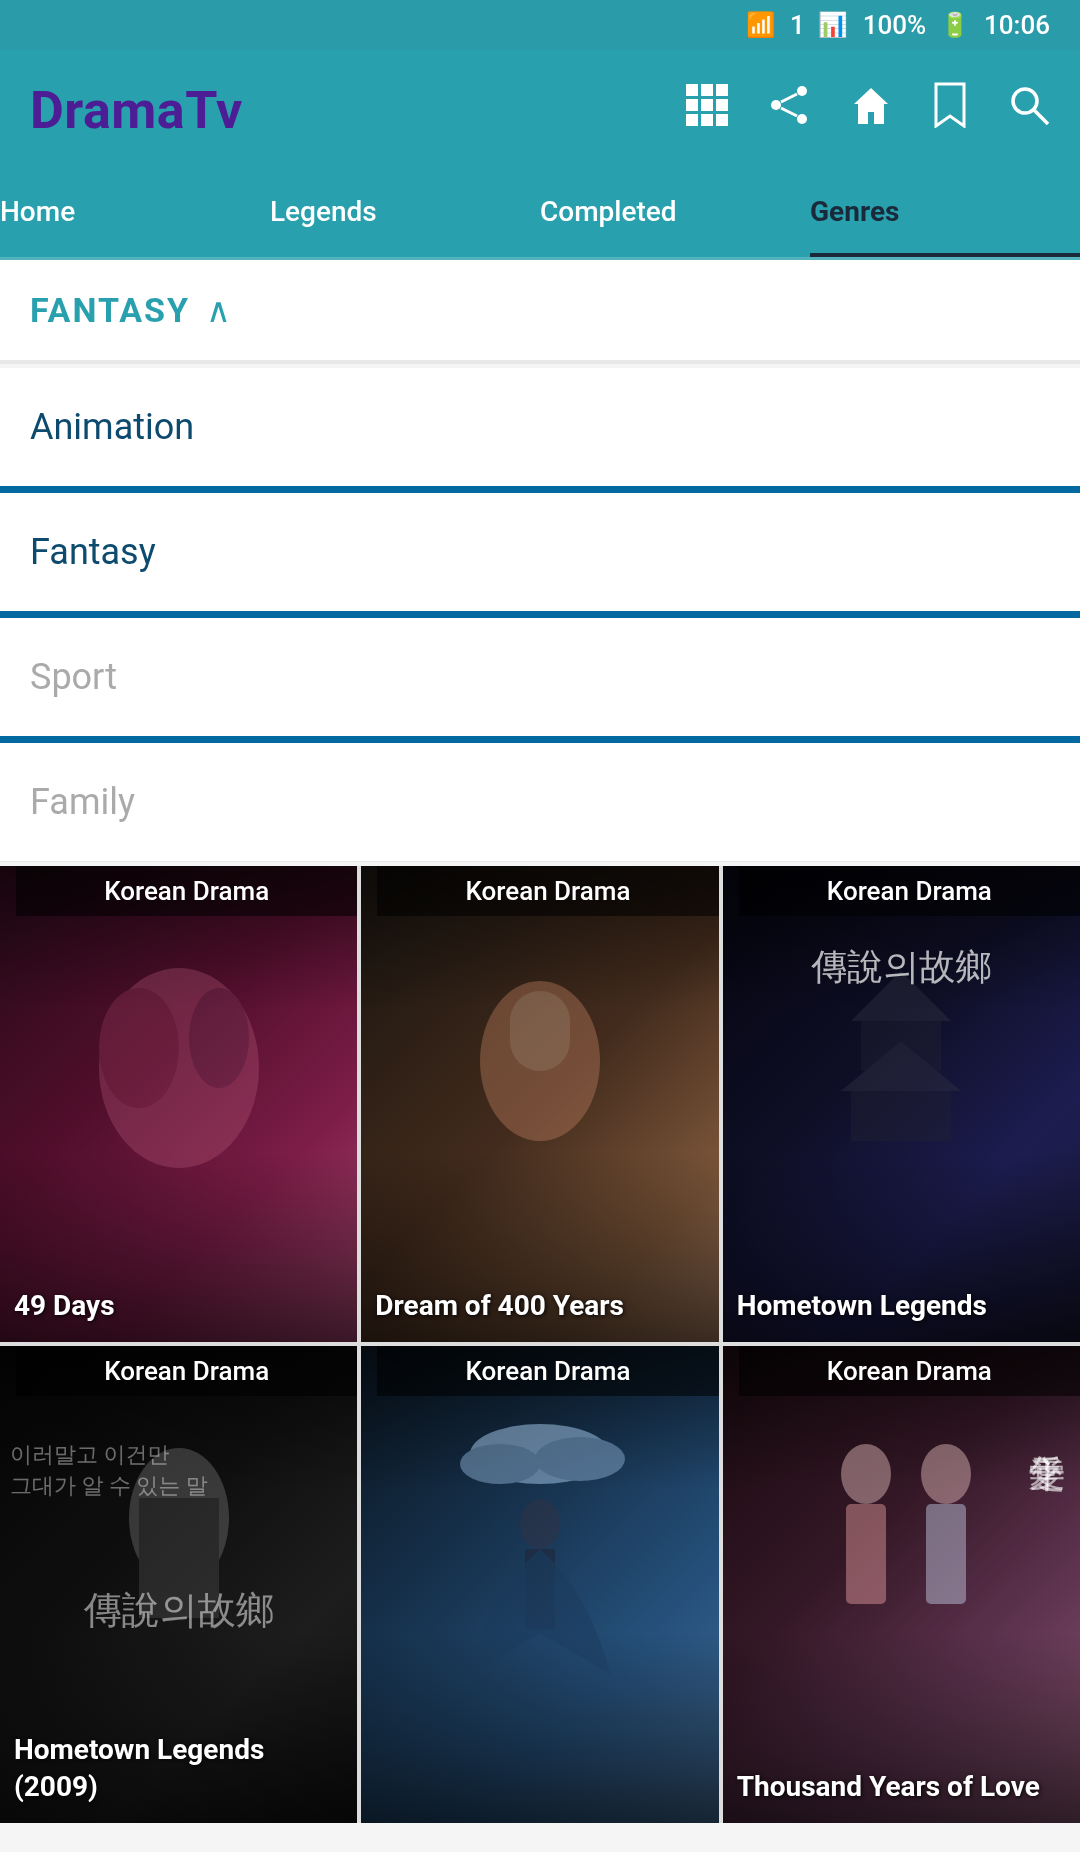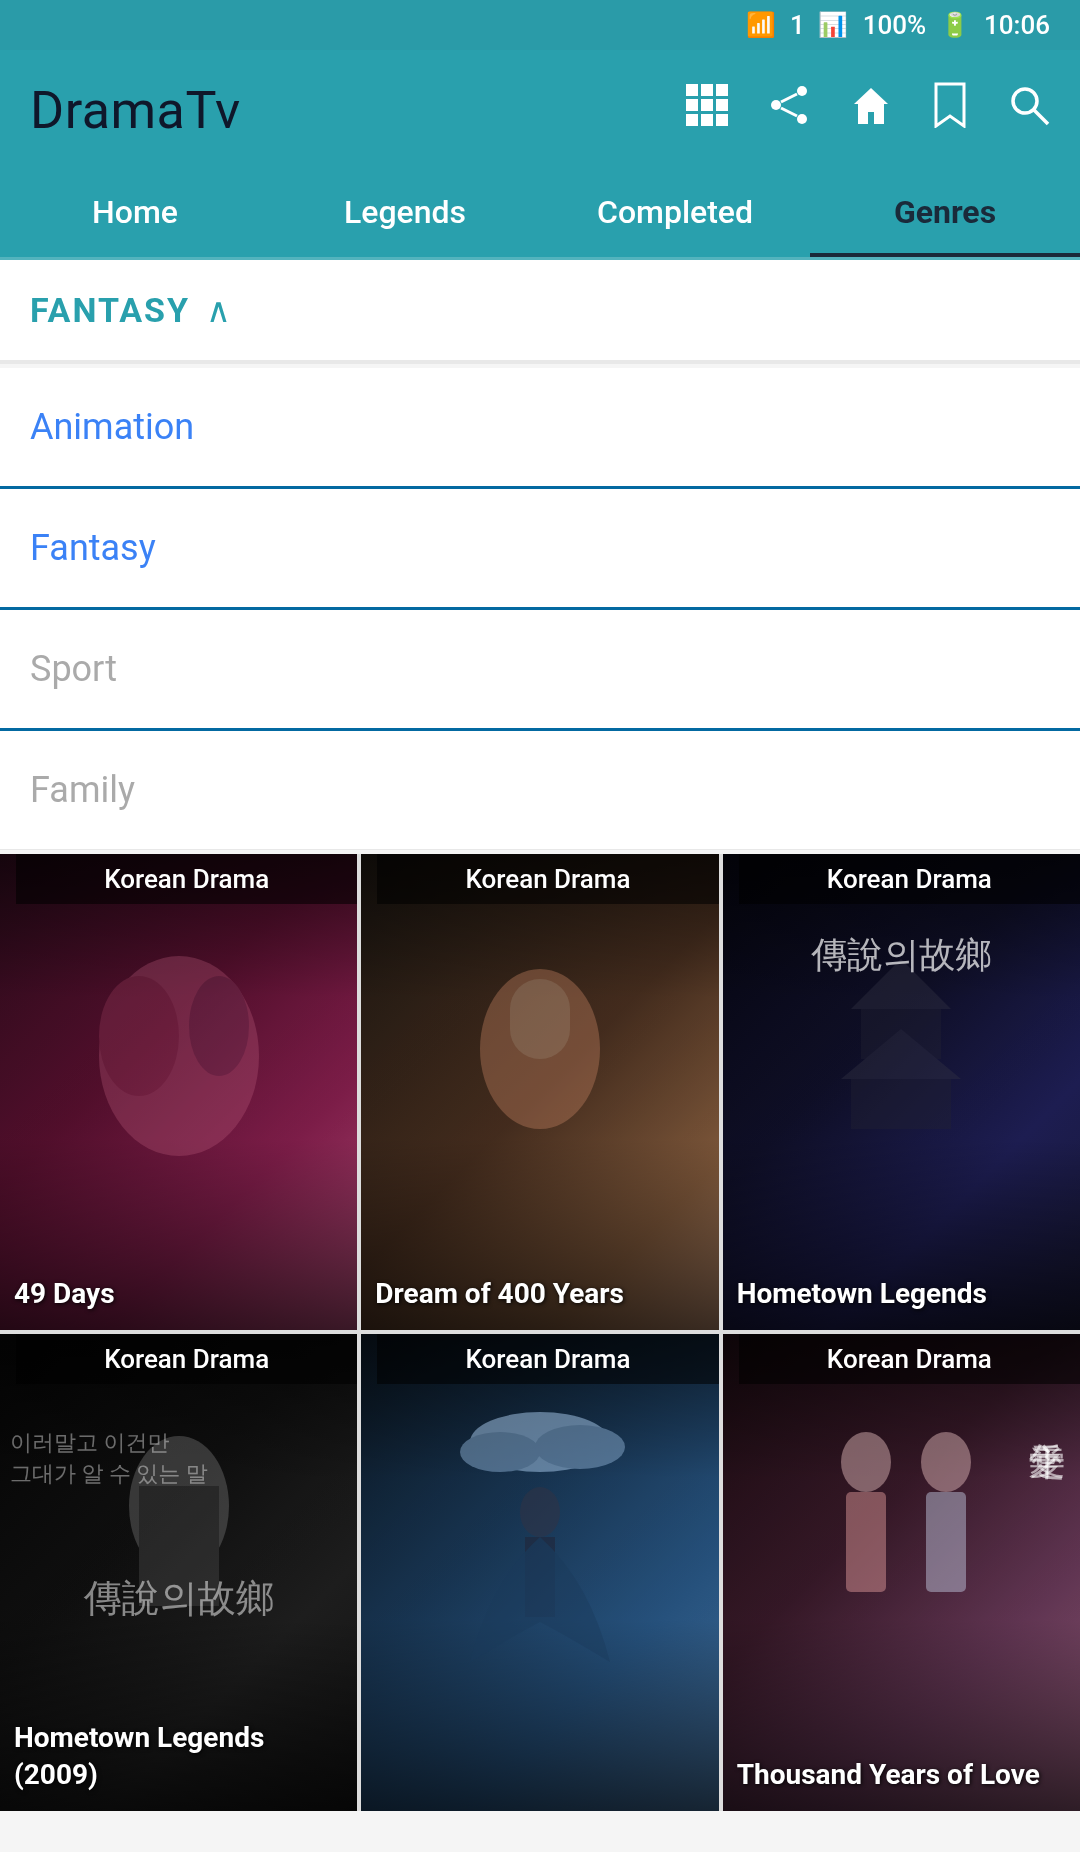--- a/index.html
+++ b/index.html
@@ -35,23 +35,23 @@
     
     .app-bar {
       background: #29a0ad;
       height: 120px;
       display: flex;
       align-items: center;
       padding: 0 30px;
       gap: 0;
     }
     .app-title {
-      color: #0f172a;
+      color: #4c1d95;
       font-size: 52px;
-      font-weight: 400;
+      font-weight: 700;
       flex: 1;
       letter-spacing: 0.5px;
     }
     .app-bar-icons {
       display: flex;
       gap: 40px;
       align-items: center;
     }
     .app-bar-icon {
       color: white;
@@ -63,23 +63,22 @@
     .tab-bar {
       background: #29a0ad;
       display: flex;
       height: 90px;
       border-bottom: 3px solid rgba(255,255,255,0.2);
     }
     .tab-item {
       flex: 1;
       display: flex;
       align-items: center;
-      justify-content: center;
       color: rgba(255,255,255,0.75);
-      font-size: 32px;
+      font-size: 28px;
       font-weight: 500;
       cursor: pointer;
       border-bottom: 4px solid transparent;
       position: relative;
     }
     .tab-item.active {
       color: #1a2a3a;
       font-weight: 700;
       border-bottom: 4px solid #1a2a3a;
     }
@@ -107,22 +106,22 @@
     }
 
     
     .genre-list {
       background: white;
       margin-top: 4px;
     }
     .genre-list-item {
       padding: 38px 30px;
       font-size: 36px;
-      color: #3b82f6;
-      border-bottom: 3px solid #0369a1;
+      color: #0c4a6e;
+      border-bottom: 7px solid #0369a1;
       cursor: pointer;
       font-weight: 400;
     }
     .genre-list-item:last-child {
       border-bottom: 1px solid #e8e8e8;
       color: #aaa;
     }
 
     
     .drama-grid {

